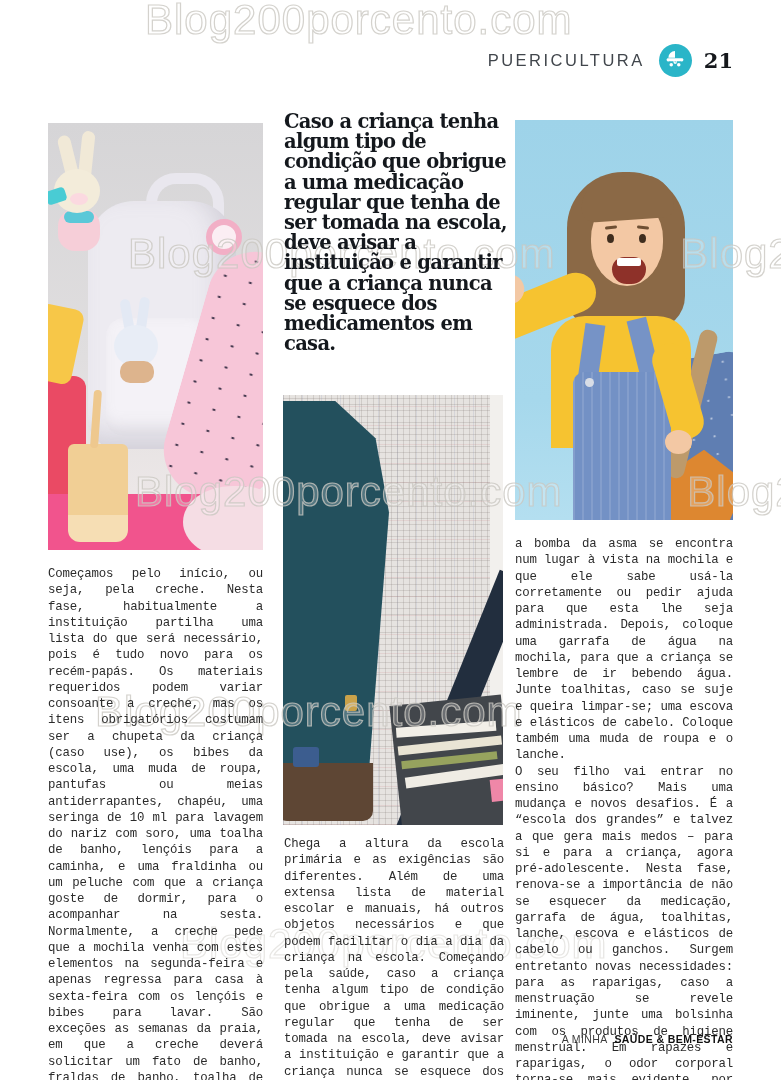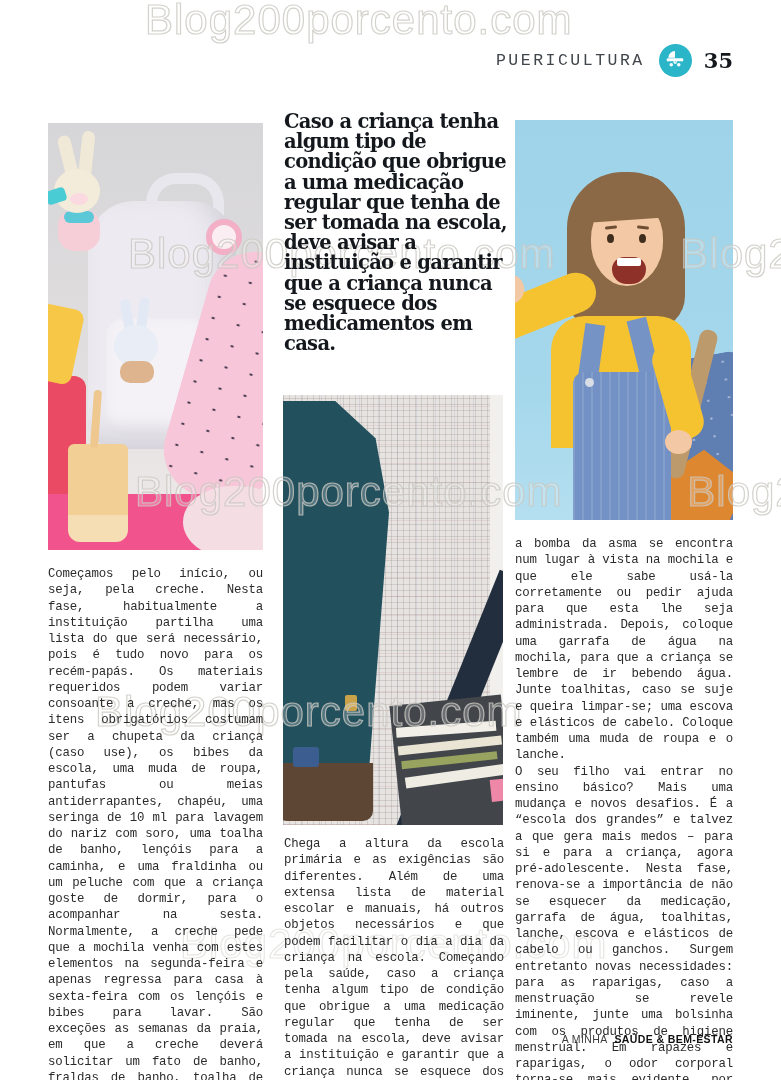--- a/index.html
+++ b/index.html
@@ -11,21 +11,21 @@
   .wm span{color:rgba(255,255,255,.22);-webkit-text-stroke:1.2px rgba(201,199,193,.8);}
   .wm span + span{margin-left:112px;}
   .wm-1{top:-4px;left:145px;}
   .wm-2{top:230px;left:128px;}
   .wm-3{top:468px;left:135px;}
   .wm-4{top:688px;left:95px;}
   .wm-5{top:920px;left:180px;opacity:.55;}
 
   
   .header{position:absolute;top:44px;right:48px;display:flex;align-items:center;z-index:10;}
-  .section-title{font-family:Liberation Mono, monospace;font-size:16.5px;letter-spacing:2.5px;color:#41464c;margin-right:14px;margin-left:32px;}
+  .section-title{font-family:Liberation Sans, sans-serif;font-size:16.5px;letter-spacing:2.5px;color:#41464c;margin-right:14px;margin-left:32px;}
   .section-badge{width:33px;height:33px;border-radius:50%;background:#2ab5c8;display:flex;align-items:center;justify-content:center;}
   .section-badge svg{width:20px;height:20px;}
   .page-number{font-family:"DejaVu Serif",serif;font-weight:700;font-size:21px;color:#15181c;margin-left:12px;}
 
   
   .quote{position:absolute;left:284px;top:112px;width:234px;z-index:10;
          font-family:"DejaVu Serif",serif;font-weight:700;font-size:19.5px;line-height:20.2px;
          letter-spacing:-0.7px;color:#14181d;}
 
   
@@ -229,21 +229,21 @@
         <svg viewBox="0 0 24 24" width="20" height="20" fill="#ffffff">
           <path d="M4 10.5 A 8 8 0 0 1 12 2.5 L 12 10.5 Z"></path>
           <path d="M3 11 h18 a1.8 1.8 0 0 1 -1.8 3.6 h-14.4 A1.8 1.8 0 0 1 3 11 Z"></path>
           <circle cx="7.5" cy="19" r="2.1"></circle>
           <circle cx="16.5" cy="19" r="2.1"></circle>
           <rect x="10.3" y="14.5" width="1.6" height="3.2" transform="rotate(-20 11 16)"></rect>
           <rect x="12.4" y="14.5" width="1.6" height="3.2" transform="rotate(20 13 16)"></rect>
         </svg>
       </span>
     </span>
-    <span class="page-number">35</span>
+    <span class="page-number">21</span>
   </div>
 
   <div class="quote">Caso a criança tenha algum tipo de condição que obrigue a uma medicação regular que tenha de ser tomada na escola, deve avisar a instituição e garantir que a criança nunca se esquece dos medicamentos em casa.</div>
 
   <div class="col col-left">
     <p>Começamos pelo início, ou seja, pela creche. Nesta fase, habitualmente a instituição partilha uma lista do que será necessário, pois é tudo novo para os recém-papás. Os materiais requeridos podem variar consoante a creche, mas os itens obrigatórios costumam ser a chupeta da criança (caso use), os bibes da escola, uma muda de roupa, pantufas ou meias antiderrapantes, chapéu, uma seringa de 10 ml para lavagem do nariz com soro, uma toalha de banho, lençóis para a caminha, e uma fraldinha ou um peluche com que a criança goste de dormir, para o acompanhar na sesta. Normalmente, a creche pede que a mochila venha com estes elementos na segunda-feira e apenas regressa para casa à sexta-feira com os lençóis e bibes para lavar. São exceções as semanas da praia, em que a creche deverá solicitar um fato de banho, fraldas de banho, toalha de praia, boné ou chapéu, chinelos e a t-shirt da escola. Em dias de visita ou outros momentos de saída da creche, a instituição indica antecipadamente o que deve colocar na mochila dos seus filhos.</p>
   </div>
 
   <div class="col col-mid">
     <p>Chega a altura da escola primária e as exigências são diferentes. Além de uma extensa lista de material escolar e manuais, há outros objetos necessários e que podem facilitar o dia a dia da criança na escola. Começando pela saúde, caso a criança tenha algum tipo de condição que obrigue a uma medicação regular que tenha de ser tomada na escola, deve avisar a instituição e garantir que a criança nunca se esquece dos medicamentos em casa. Por exemplo, se o seu filho for asmático, verifique sempre se</p>

